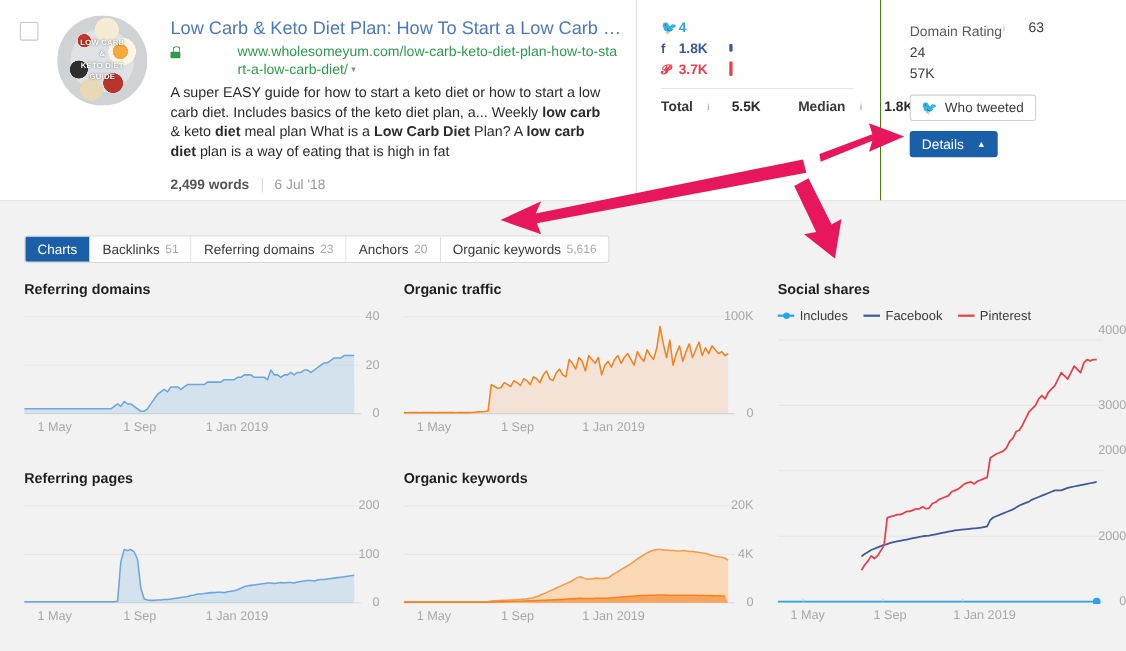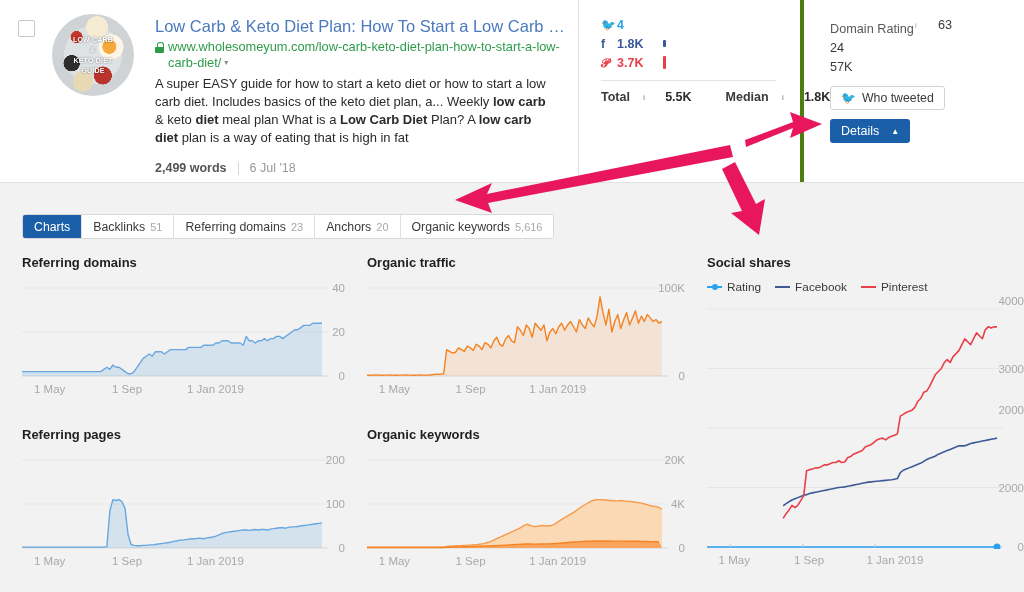--- a/index.html
+++ b/index.html
@@ -69,20 +69,21 @@
     color: #4b79bd;
     font-size: 16.5px;
     line-height: 20px;
     white-space: nowrap;
     overflow: hidden;
     margin-bottom: 3px;
   }
   .result-url-wrap {
     display: flex; align-items: flex-start;
     margin-bottom: 4px;
+    gap: 48px;
   }
   .lock-icon {
     flex: none;
     width: 9px; height: 11px;
     margin: 3px 4px 0 0;
     position: relative;
   }
   .lock-icon::before {
     content: ""; position: absolute; left: 0; bottom: 0;
     width: 9px; height: 6px;
@@ -154,21 +155,21 @@
     display: flex; align-items: center;
     font-size: 12.5px; font-weight: bold; color: #2b2b2b; gap: 12px;
   }
   .soc-totals .lbl { color: #3a3a3a; }
   .soc-totals .num { margin: 0 22px 0 8px; }
   .sup { font-size: 8px; color: #aaa; vertical-align: 5px; margin-left: 1px; }
 
   
   .col-metrics {
     width: 224px;
-    border-left: 4px solid #4d7c0f;
+    border-left: 1px solid #4d7c0f;
     padding: 16px 0 0 26px;
   }
   .metric-row {
     display: flex;
     font-size: 12.7px;
     color: #595959;
     line-height: 19px;
   }
   .metric-label { width: 108px; }
   .metric-value { color: #3a3a3a; }
@@ -492,21 +493,21 @@
         </div>
     </div>
   </div>
 
   <div class="chart-col col-c">
     <div>
       <div class="chart-title">Social shares</div>
       <div class="legend" id="legend-4">
           <span class="legend-item">
             <span class="lg-line lg-dot" style="background: rgb(42, 163, 239);"></span>
-            <span>Rating</span>
+            <span>Includes</span>
           </span>
           <span class="legend-item">
             <span class="lg-line" style="background: rgb(61, 90, 150);"></span>
             <span>Facebook</span>
           </span>
           <span class="legend-item">
             <span class="lg-line" style="background: rgb(232, 64, 74);"></span>
             <span>Pinterest</span>
           </span>
         </div>

